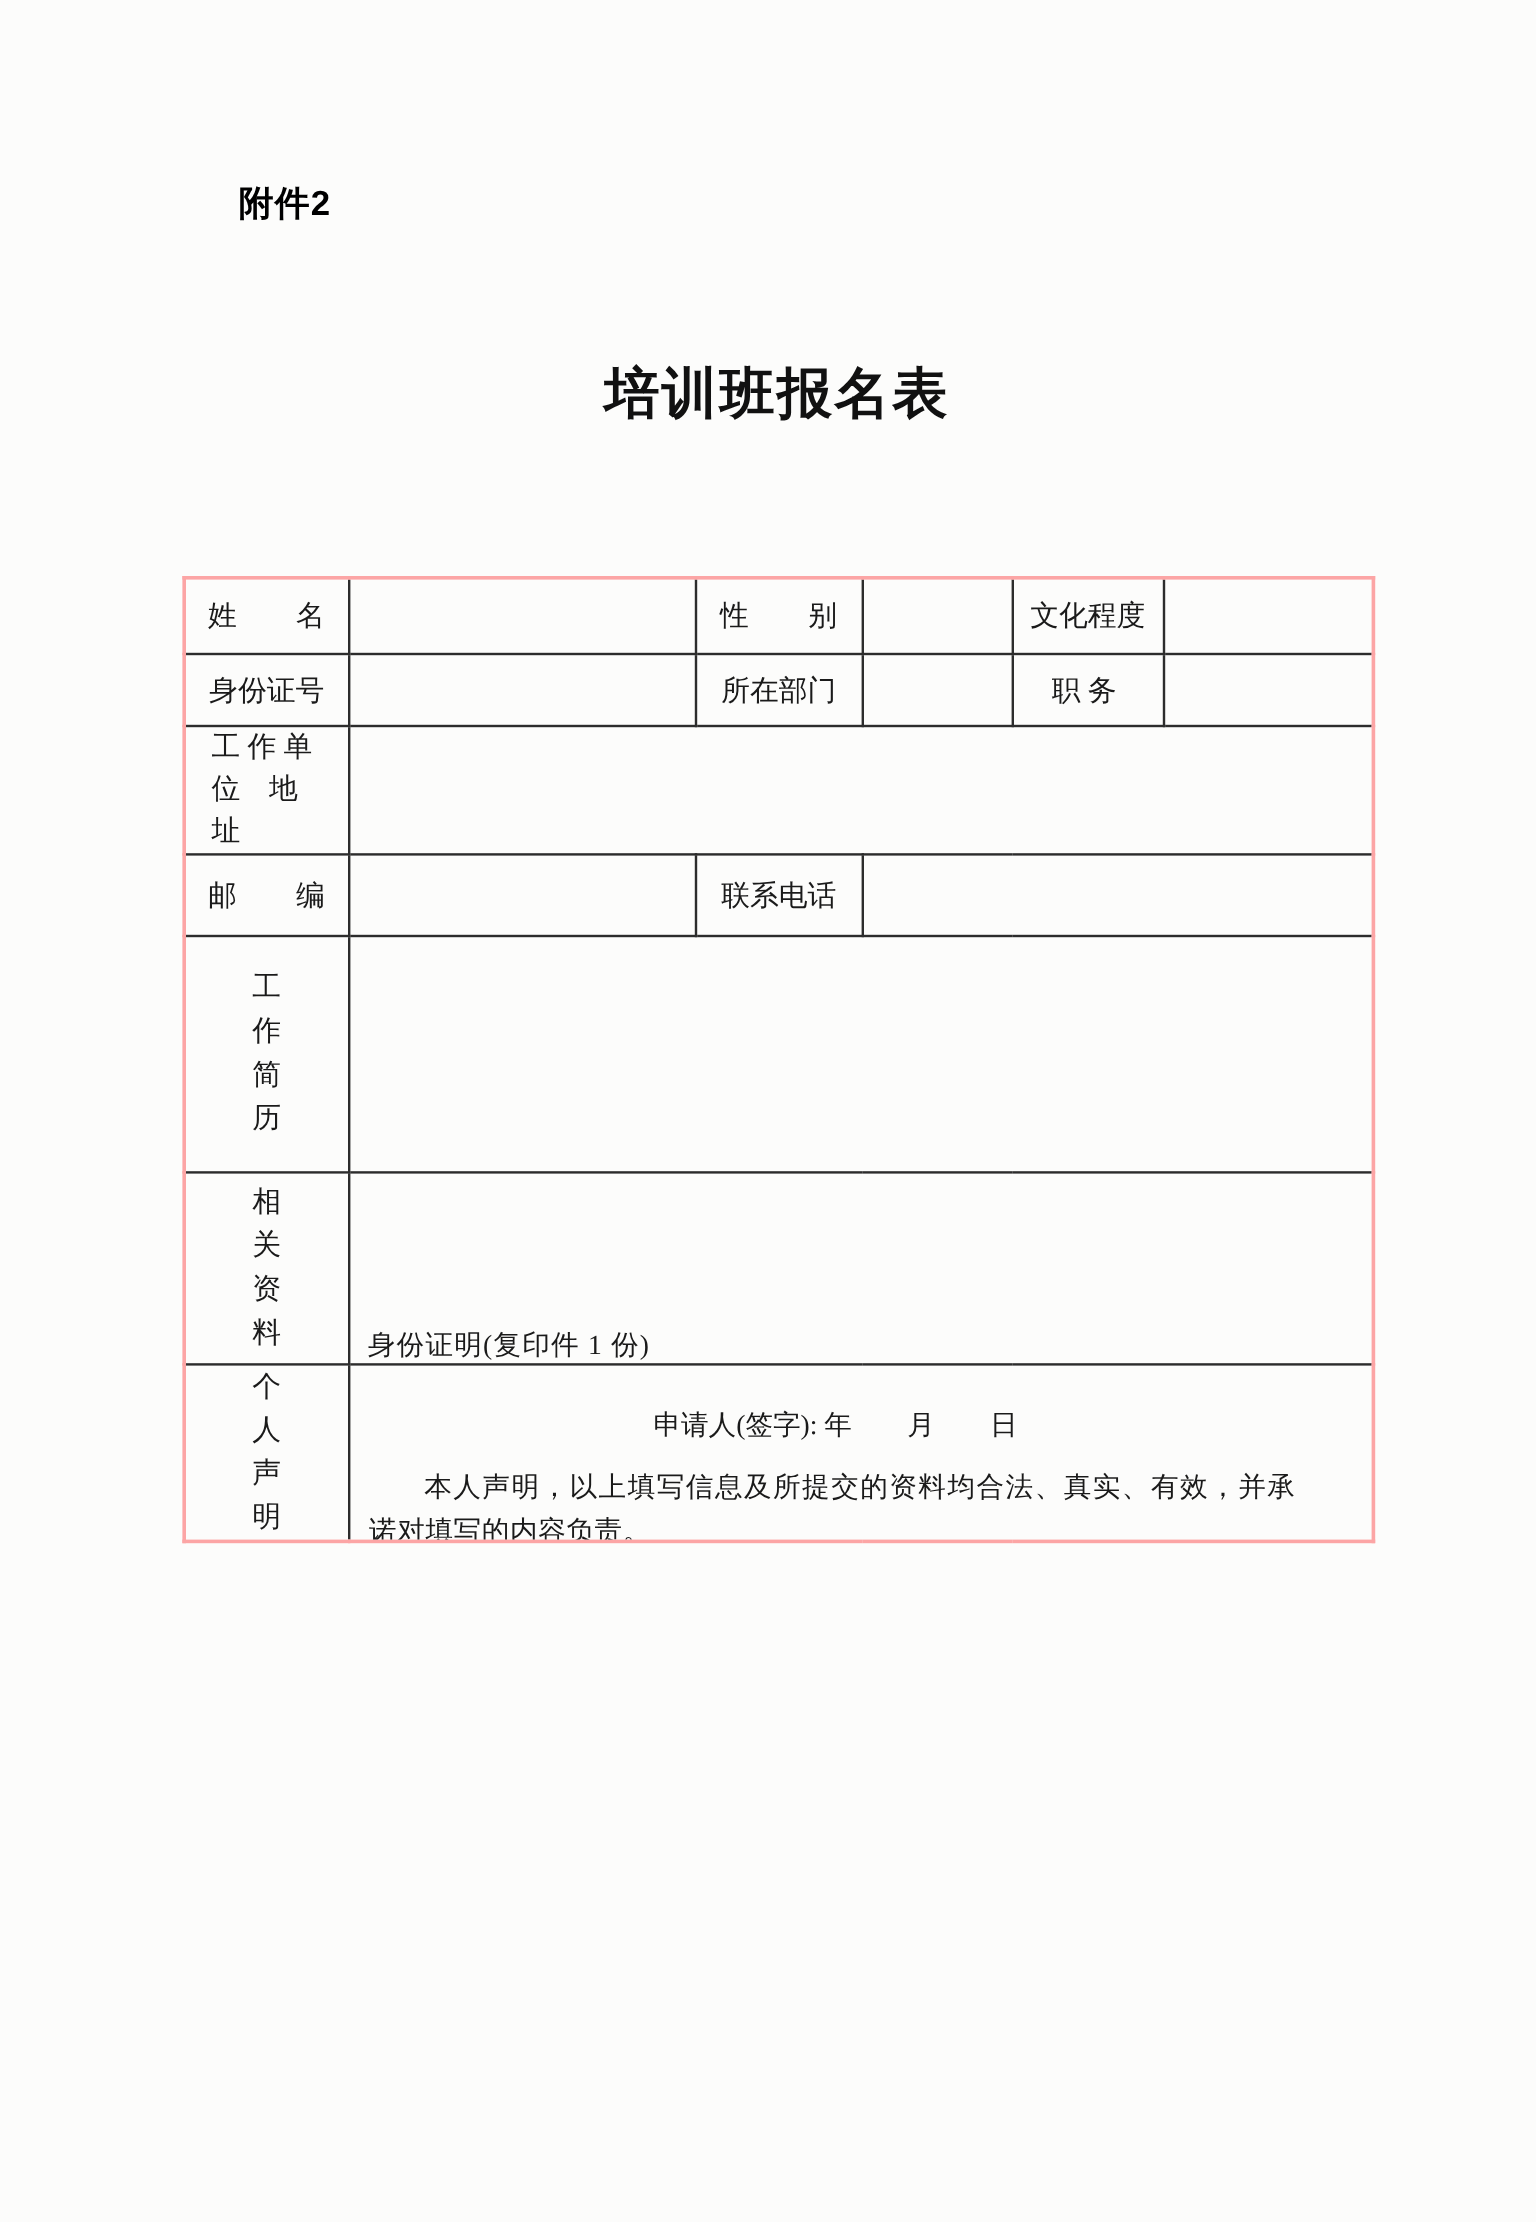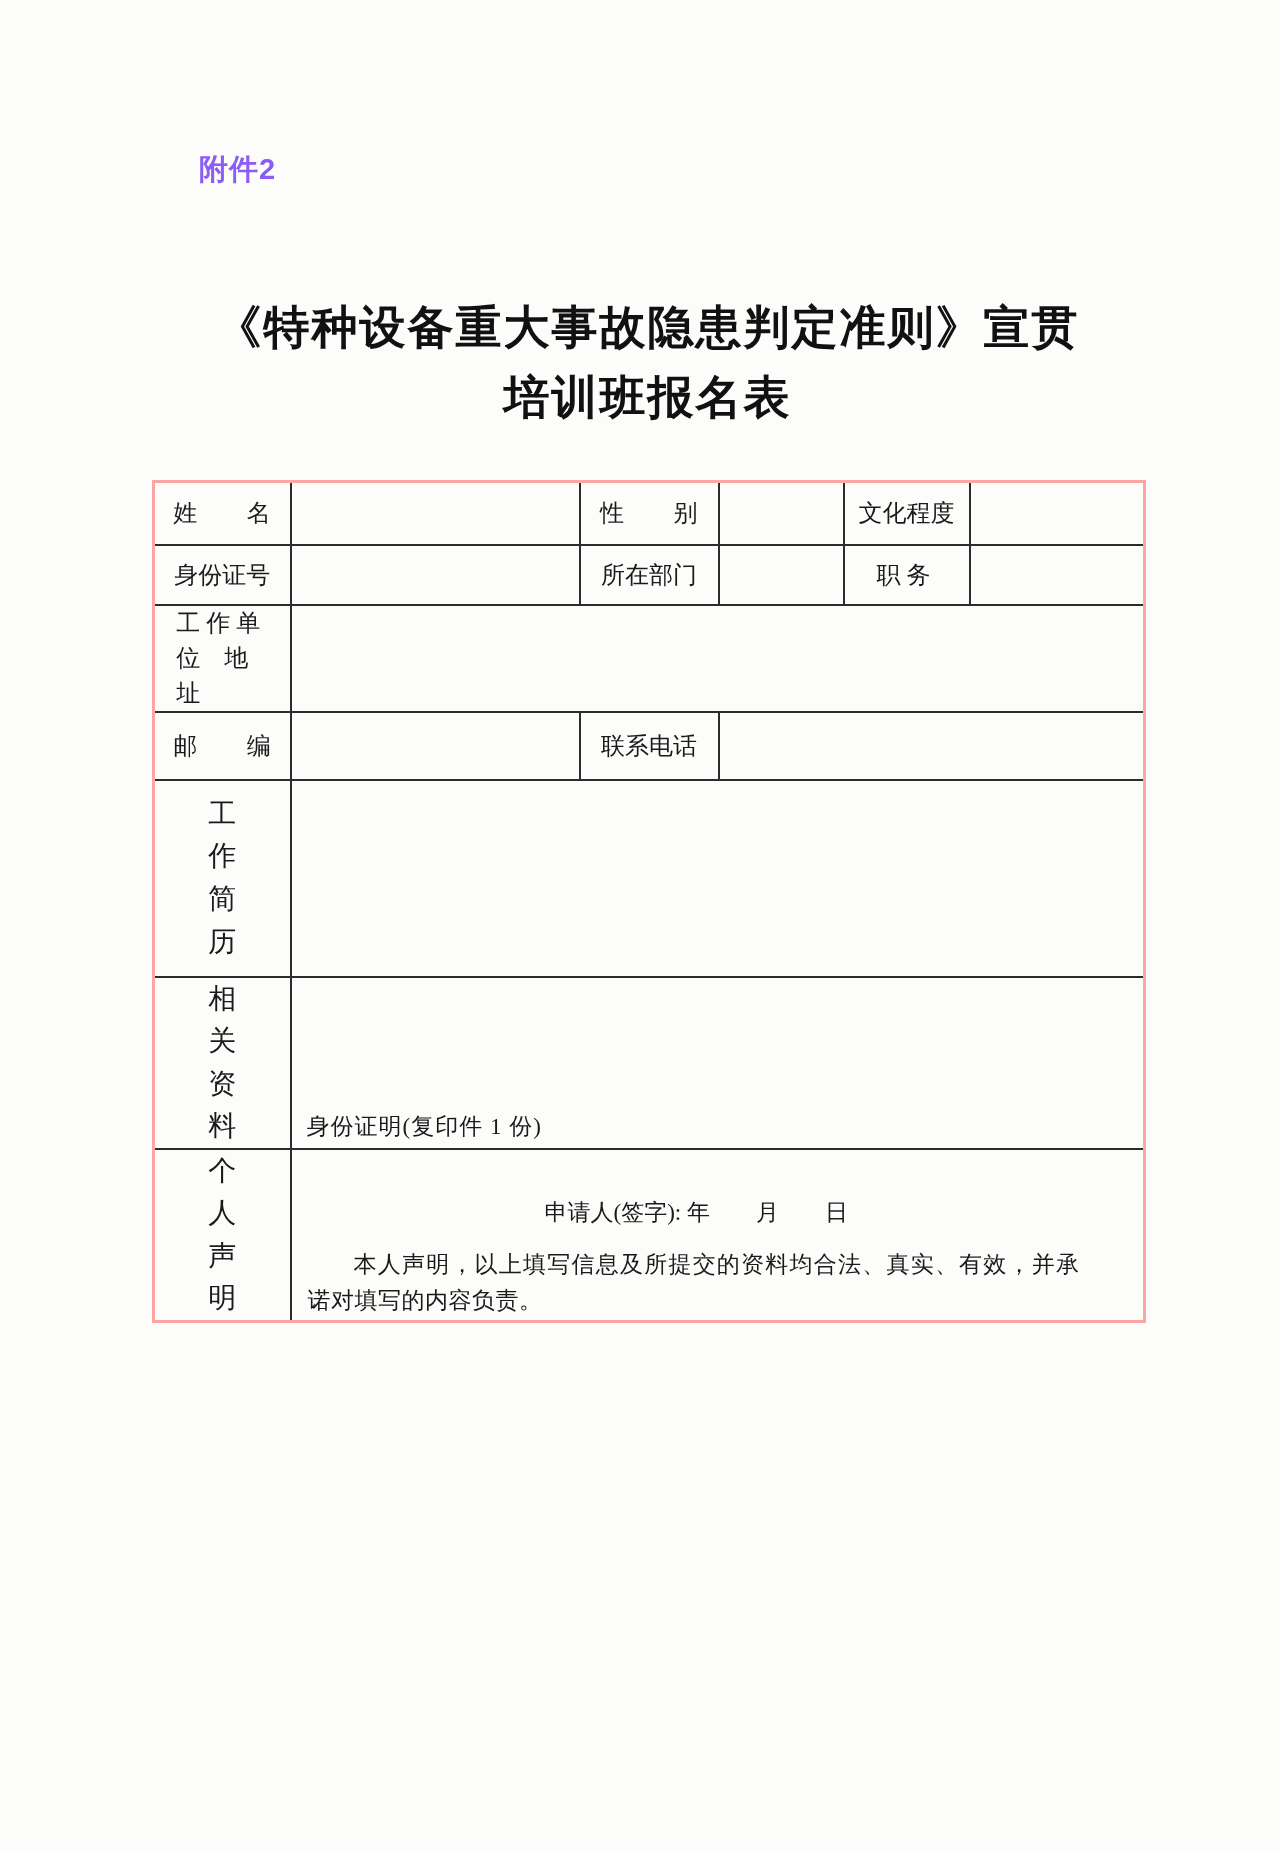--- a/index.html
+++ b/index.html
@@ -11,21 +11,21 @@
     position:relative;
   }
   .page{
     position:absolute;left:0;top:0;width:1280px;height:1852px;
     background:#fcfcfb;
     overflow:hidden;
   }
   .attachment{
     position:absolute;left:199px;top:150px;
     font-family:"Liberation Sans","DejaVu Sans",sans-serif;
-    font-weight:600;font-size:29px;letter-spacing:1px;color:#8b5cf6;
+    font-weight:600;font-size:29px;letter-spacing:1px;color:#000000;
   }
   .title{
     position:absolute;left:152px;top:293px;width:991px;
     text-align:center;font-weight:700;font-size:46px;line-height:70px;
     color:#111;letter-spacing:2px;
   }
   table.form{
     position:absolute;left:152px;top:480px;
     border-collapse:collapse;table-layout:fixed;
     width:991px;
@@ -41,21 +41,21 @@
   .lbl-sm{text-align:center;}
   .pos-lbl{text-align:center;letter-spacing:6px;}
   .addr-lbl{
     white-space:pre-line;text-align:left;line-height:35px;
     width:92px;margin:0 auto;
   }
   .v-label{
     width:1.18em;margin:0 auto;
     word-break:break-all;line-break:anywhere;
     text-align:center;line-height:1.52;
-    font-size:28px;
+    font-size:24px;
   }
   .v-label.tall{line-height:1.72;}
   .cell-rel{position:relative;width:100%;height:100%;}
   .materials-text{
     position:absolute;left:15px;top:48px;
     font-size:23px;letter-spacing:1px;
   }
   .statement-text{
     position:absolute;left:16px;top:12px;width:772px;
     font-size:23px;line-height:36px;text-indent:2em;
@@ -73,21 +73,20 @@
   }
 </style>
 </head>
 <body>
 
 <div class="page">
 
   <div class="attachment">附件2</div>
 
   <div class="title">
-    <div>《特种设备重大事故隐患判定准则》宣贯</div>
     <div>培训班报名表</div>
   </div>
 
   <table class="form">
     <colgroup>
       <col style="width:137px">
         <col style="width:289px">
         <col style="width:139px">
       <col style="width:125px">
         <col style="width:126px">

